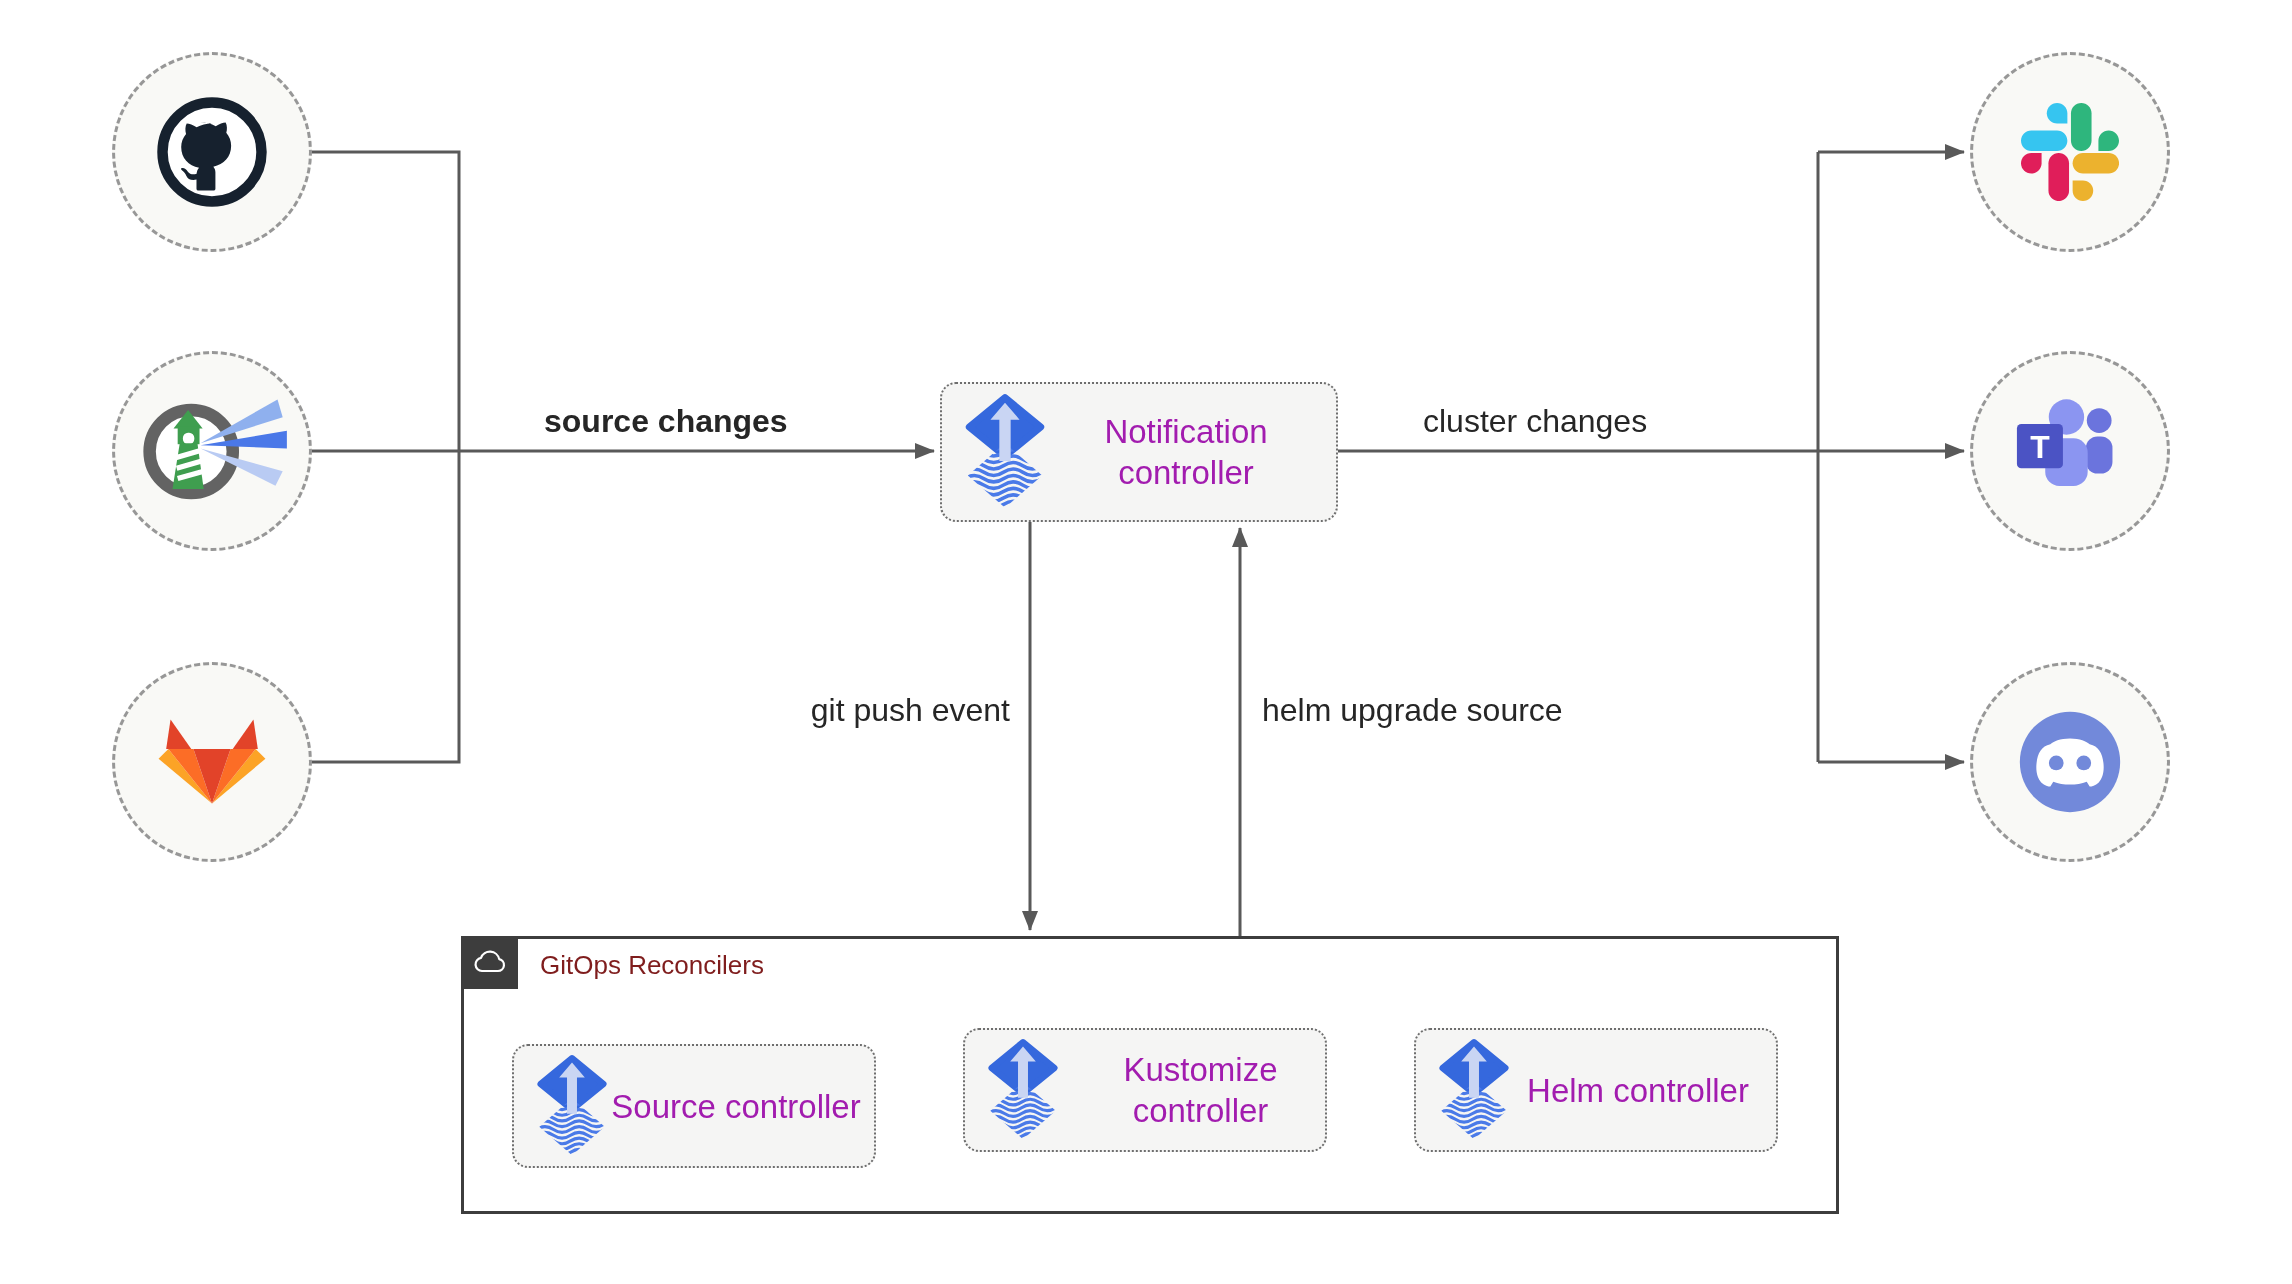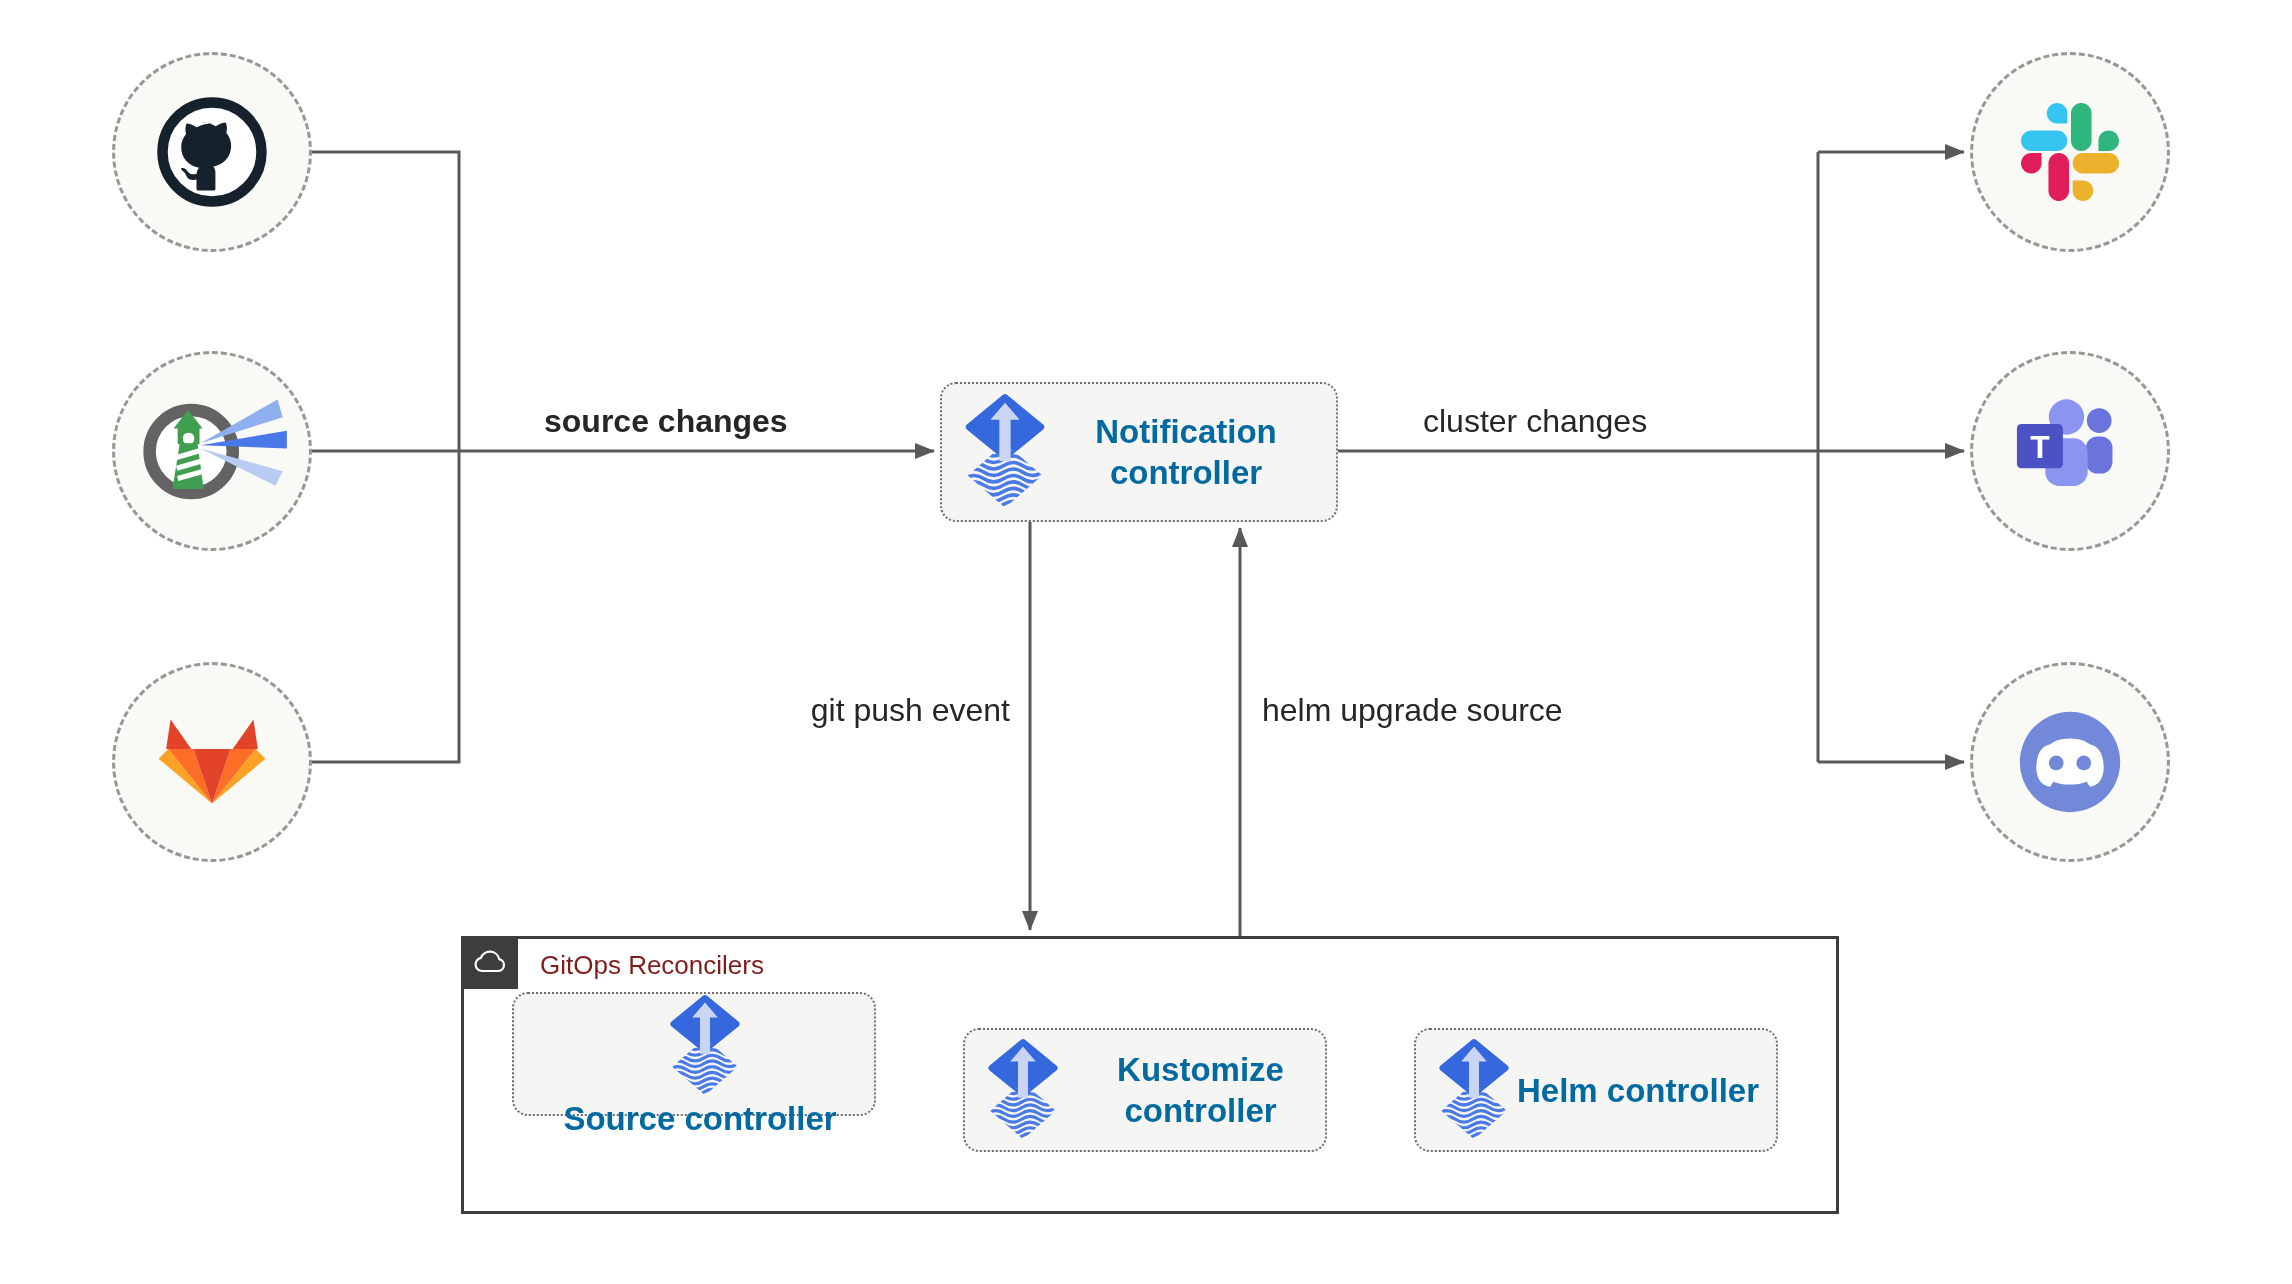--- a/index.html
+++ b/index.html
@@ -6,21 +6,21 @@
   .canvas{position:relative;width:2292px;height:1284px;background:#ffffff;overflow:hidden;
           font-family:"Liberation Sans",sans-serif;color:#1d1d1d;}
   svg.edges{position:absolute;left:0;top:0;width:2292px;height:1284px;pointer-events:none;}
 
   .ext-node{position:absolute;width:200px;height:200px;border-radius:50%;
             border:3px dashed #979797;background:#f9f9f6;box-sizing:border-box;
             display:flex;align-items:center;justify-content:center;}
 
   .ctrl-box{position:absolute;border:2px dotted #6e6e6e;border-radius:16px;background:#f5f5f4;
             box-sizing:border-box;display:flex;align-items:center;padding-left:22px;}
-  .ctrl-label{flex:1;text-align:center;font-size:33px;line-height:41px;color:#0369a1;padding-right:10px;font-weight:bold;}
+  .ctrl-label{flex:1;text-align:center;font-size:33px;line-height:41px;color:#a21caf;padding-right:10px;}
   .flux-icon-big{width:82px;height:118px;flex:0 0 auto;}
   .flux-icon-small{width:72px;height:104px;flex:0 0 auto;}
 
   .edge-label{position:absolute;font-size:32px;color:#262626;white-space:nowrap;}
 
   .gitops-container{position:absolute;left:461px;top:936px;width:1378px;height:278px;
                     border:3px solid #3d3d3d;box-sizing:border-box;background:#ffffff;}
   .gitops-badge{position:absolute;left:-3px;top:-3px;width:57px;height:53px;background:#3d3d3d;
                 display:flex;align-items:center;justify-content:center;}
   .gitops-title{position:absolute;left:76px;top:11px;font-size:26px;color:#7f1d1d;white-space:nowrap;}
@@ -158,21 +158,21 @@
 
   <div class="gitops-container">
     <div class="gitops-badge">
       <svg width="36" height="30" viewBox="0 0 36 28">
         <path d="M10 22 h16 a6 6 0 0 0 1.2-11.87 A9.5 9.5 0 0 0 9 8.9 A6.6 6.6 0 0 0 10 22 z" fill="none" stroke="#ffffff" stroke-width="2.2" stroke-linejoin="round"></path>
       </svg>
     </div>
     <div class="gitops-title">GitOps Reconcilers</div>
   </div>
 
-  <div class="ctrl-box" style="left:512px;top:992px;width:364px;height:124px;flex-direction:column;">
+  <div class="ctrl-box" style="left:512px;top:1044px;width:364px;height:124px;">
     <svg class="flux-icon-small" viewBox="0 0 100 146">
       <defs>
           <clipPath id="wavesclip2">
             <path d="M50 62 L96 102 L50 142 L4 102 Z"></path>
           </clipPath>
         </defs>
       <path d="M50 6 L94 42 L50 78 L6 42 Z" fill="#3568dd" stroke="#3568dd" stroke-width="9" stroke-linejoin="round"></path>
       <g clip-path="url(#wavesclip2)" stroke="#4a7ae8" stroke-width="4.4" fill="none">
         <path d="M0 66 q12 -8 24 0 t24 0 t24 0 t24 0"></path>
           <path d="M0 74 q12 -8 24 0 t24 0 t24 0 t24 0"></path>

